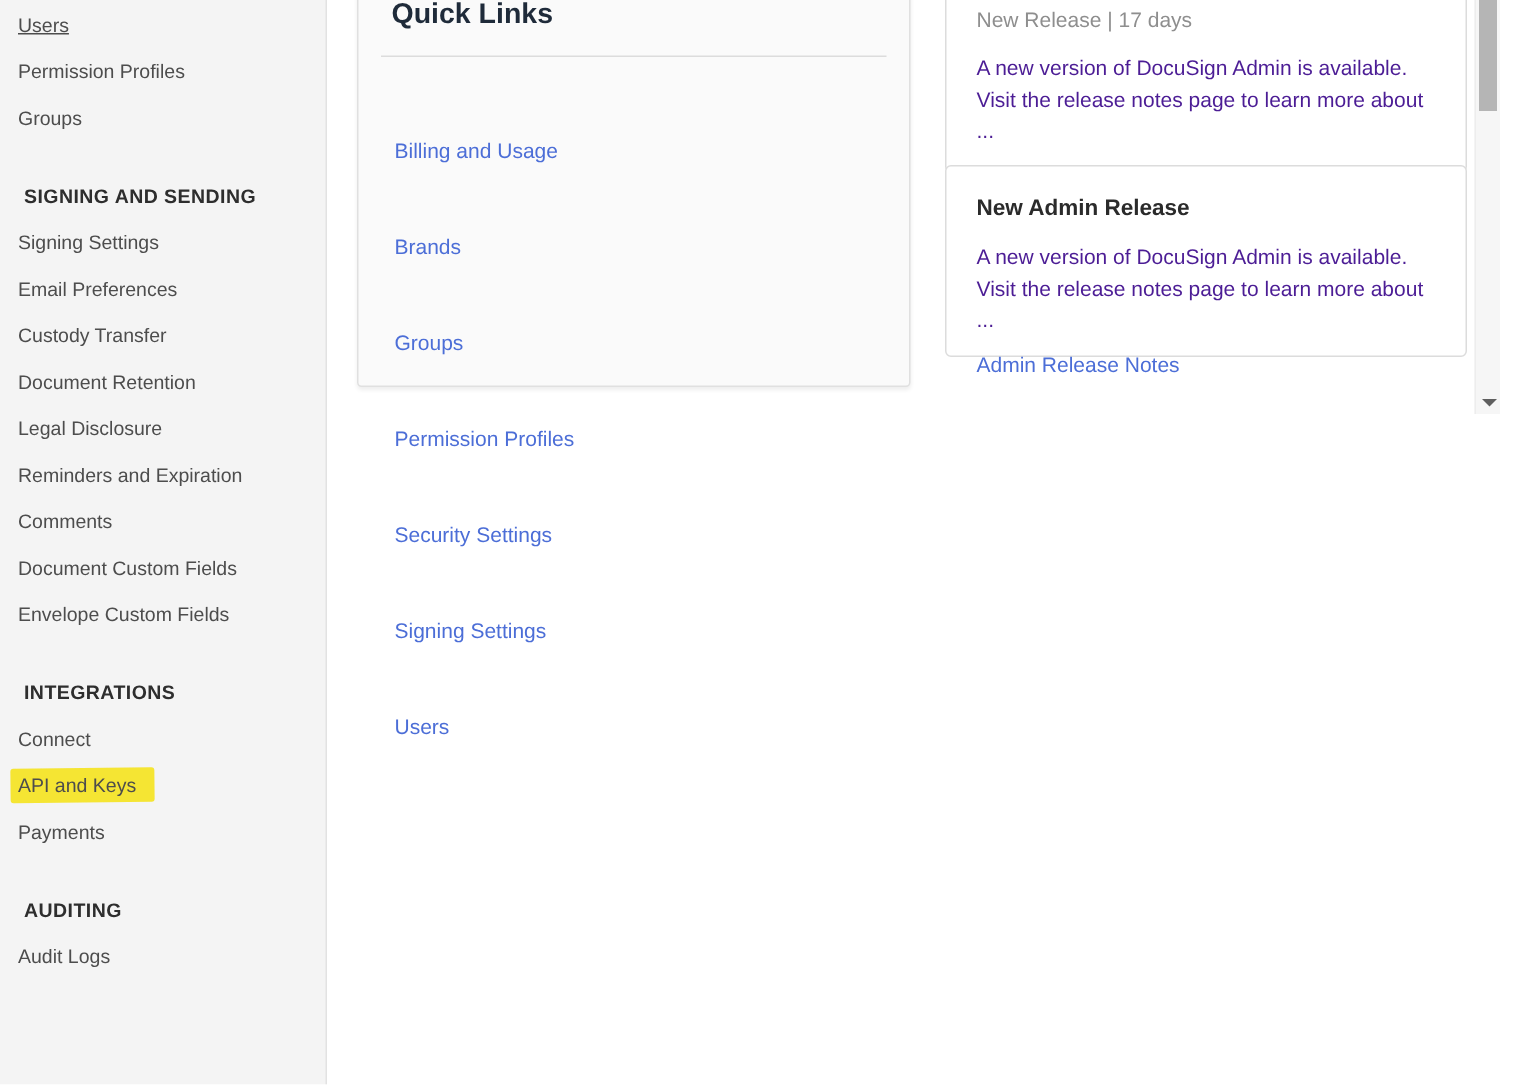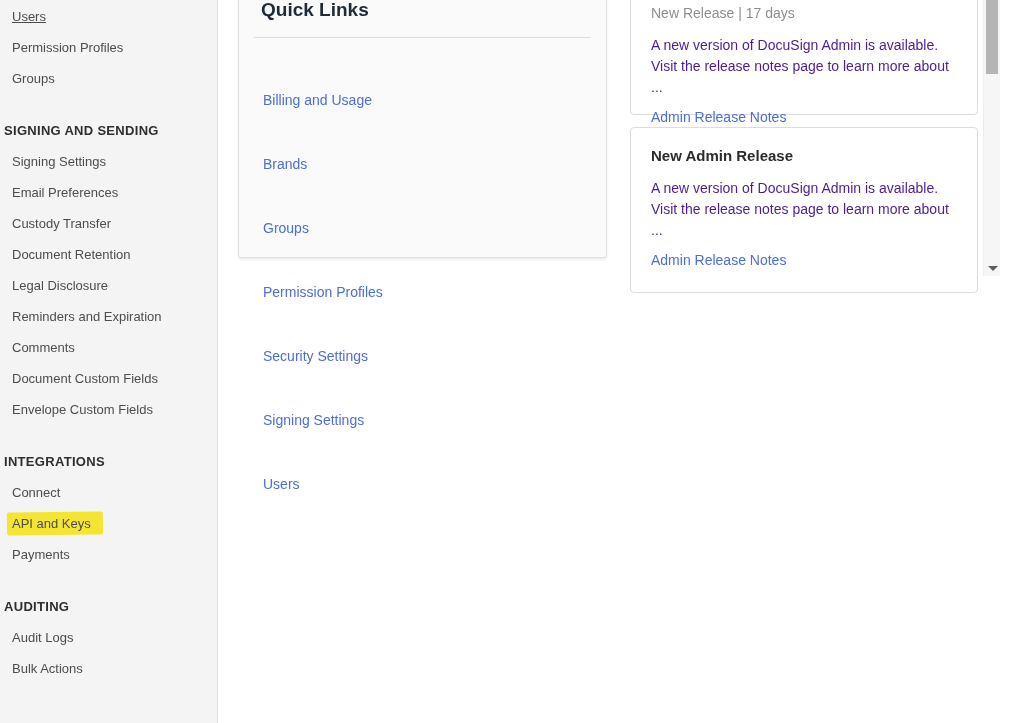--- a/index.html
+++ b/index.html
@@ -18,21 +18,21 @@
     background: #f4f4f4; border-right: 1px solid #e2e2e2;
     padding-top: 1px;
   }
   .side-item {
     height: 31px; line-height: 31px; padding-left: 12px;
     font-size: 13px; color: #4d4d4d; cursor: pointer;
     white-space: nowrap; position: relative;
   }
   .side-item.active .side-label { text-decoration: underline; }
   .side-header {
-    height: 31px; line-height: 31px; padding-left: 4px; margin-top: 21px;
+    height: 31px; line-height: 31px; padding-left: 16px; margin-top: 21px;
     font-size: 13px; font-weight: bold; color: #2e2e2e; letter-spacing: 0.3px;
     white-space: nowrap;
   }
   .side-label { position: relative; z-index: 1; }
   .marker-highlight {
     position: absolute; left: 7px; top: 4px; width: 96px; height: 23px;
     background: #f5e318; opacity: 0.88; border-radius: 2px;
     transform: rotate(-0.6deg); z-index: 0;
   }
 
@@ -54,21 +54,21 @@
   }
 
   
   .cards-col { position: absolute; left: 630px; top: 0; width: 348px; }
   .card {
     position: absolute; left: 0; width: 348px;
     background: #ffffff; border: 1px solid #dcdcdc; border-radius: 4px;
     padding: 0 20px;
   }
   .card-1 { top: -60px; height: 175px; padding-top: 63px; }
-  .card-2 { top: 127px; height: 166px; padding-top: 18px; }
+  .card-2 { top: 110px; height: 128px; padding-top: 18px; }
   .card-title { font-size: 15px; font-weight: bold; color: #2b2b2b; line-height: 19px; }
   .card-meta  { font-size: 14px; color: #8e8e8e; line-height: 18px; }
   .card-body  { margin-top: 13px; font-size: 14px; color: #4c1d95; line-height: 21px; }
   .card-link  {
     display: inline-block; margin-top: 11px; font-size: 14px;
     color: #4c6ed7; text-decoration: none; cursor: pointer;
   }
 
   
   .scrollbar-track {
@@ -139,23 +139,20 @@
       <span class="side-label">API and Keys</span>
     </div>
     <div class="side-item">
       <span class="side-label">Payments</span>
     </div>
 
     <div class="side-header">AUDITING</div>
     <div class="side-item">
       <span class="side-label">Audit Logs</span>
     </div>
-    <div class="side-item">
-      <span class="side-label">Bulk Actions</span>
-    </div>
   </nav>
 
   <section class="quick-links">
     <h2 class="ql-title">Quick Links</h2>
     <hr class="ql-divider">
     <div class="ql-list">
       <a class="ql-link">Billing and Usage</a>
       <a class="ql-link">Brands</a>
       <a class="ql-link">Groups</a>
       <a class="ql-link">Permission Profiles</a>

